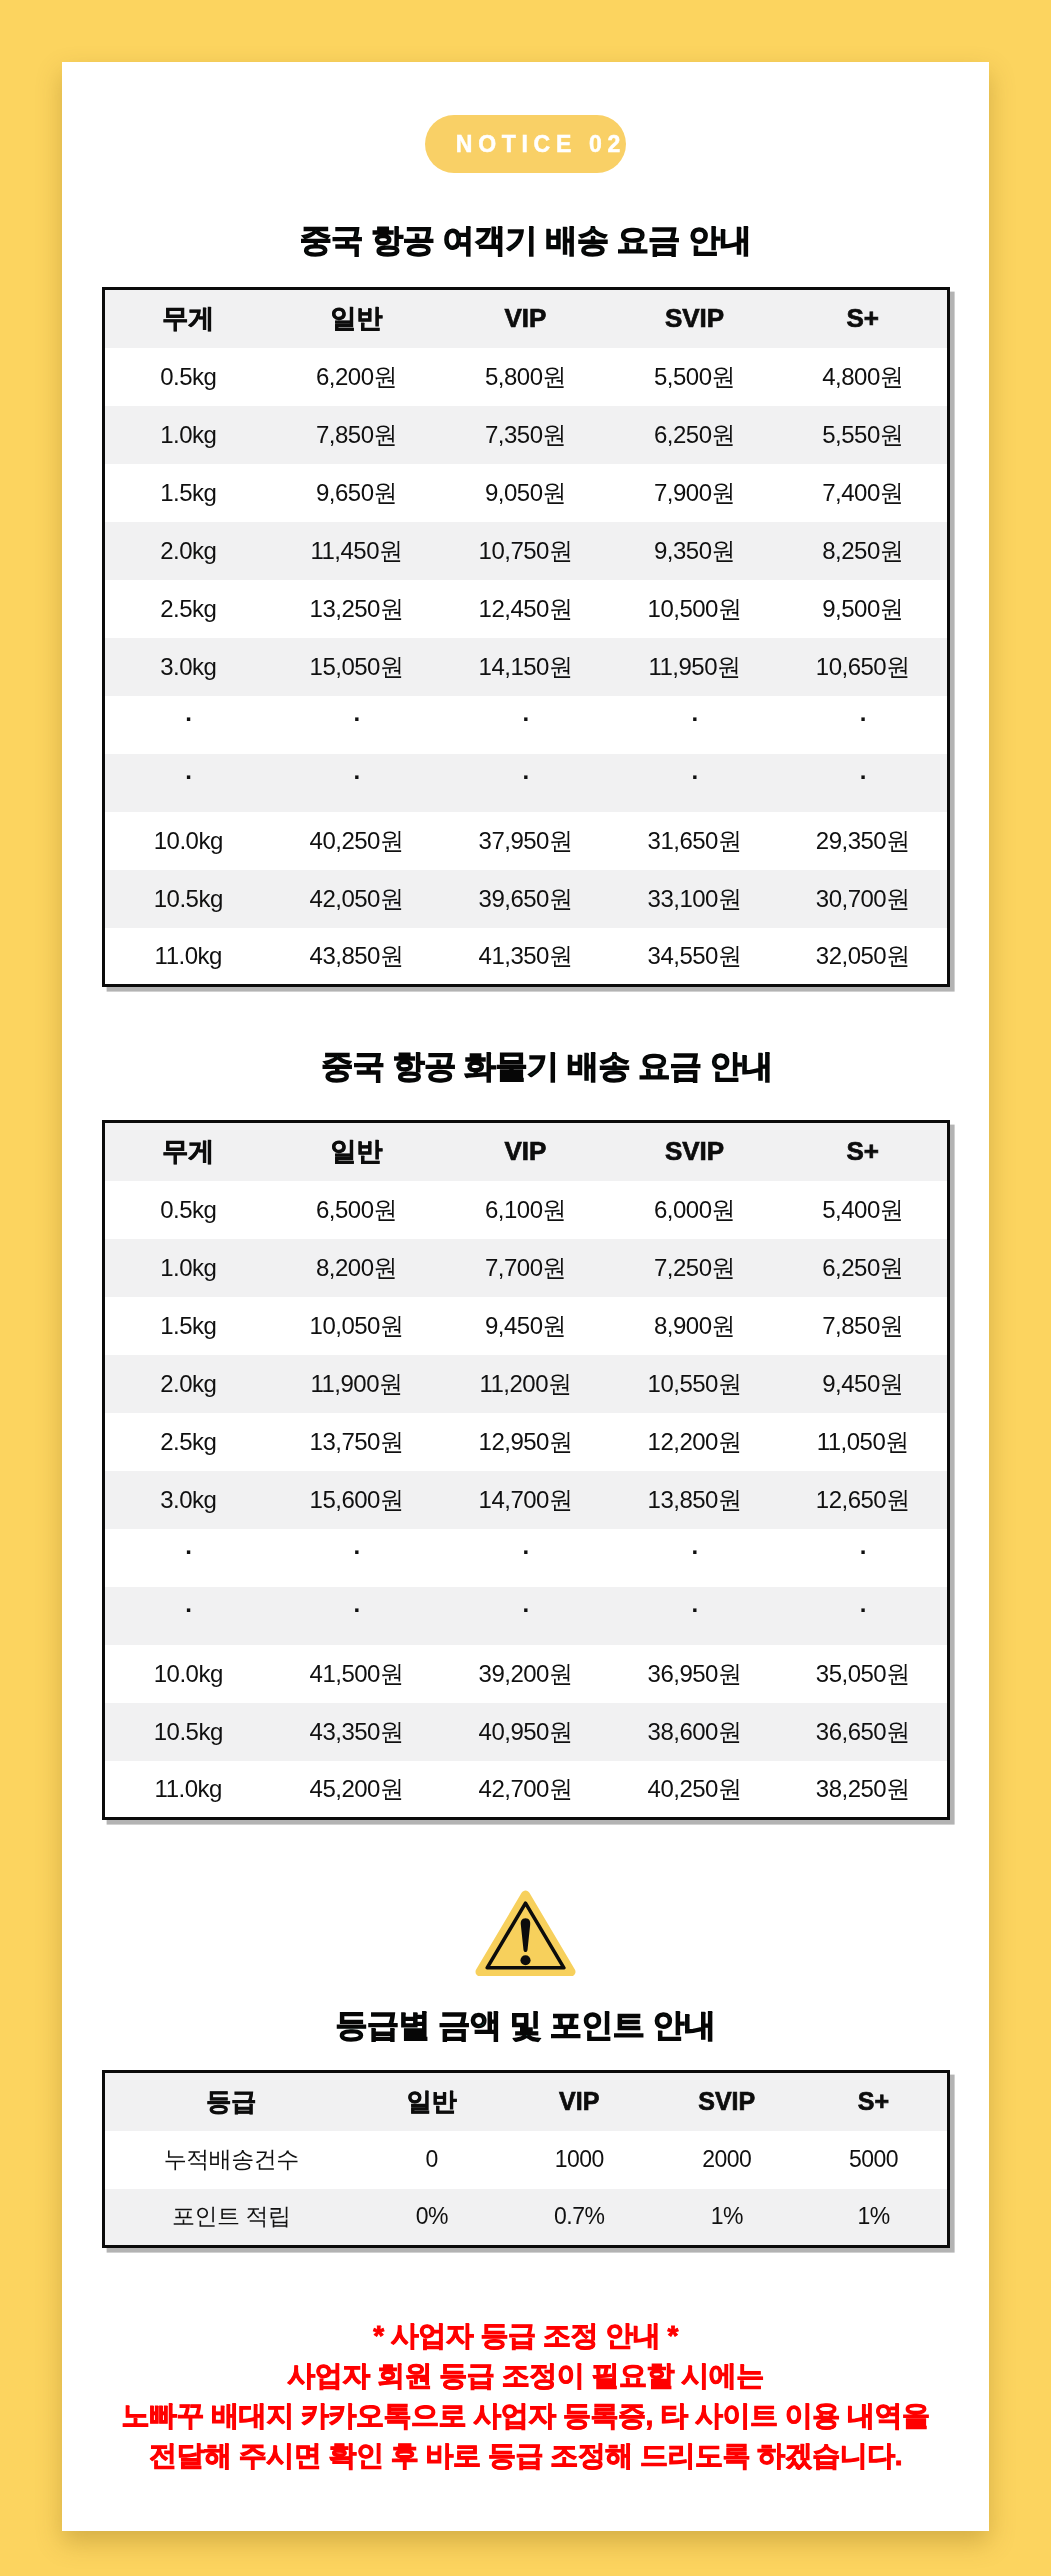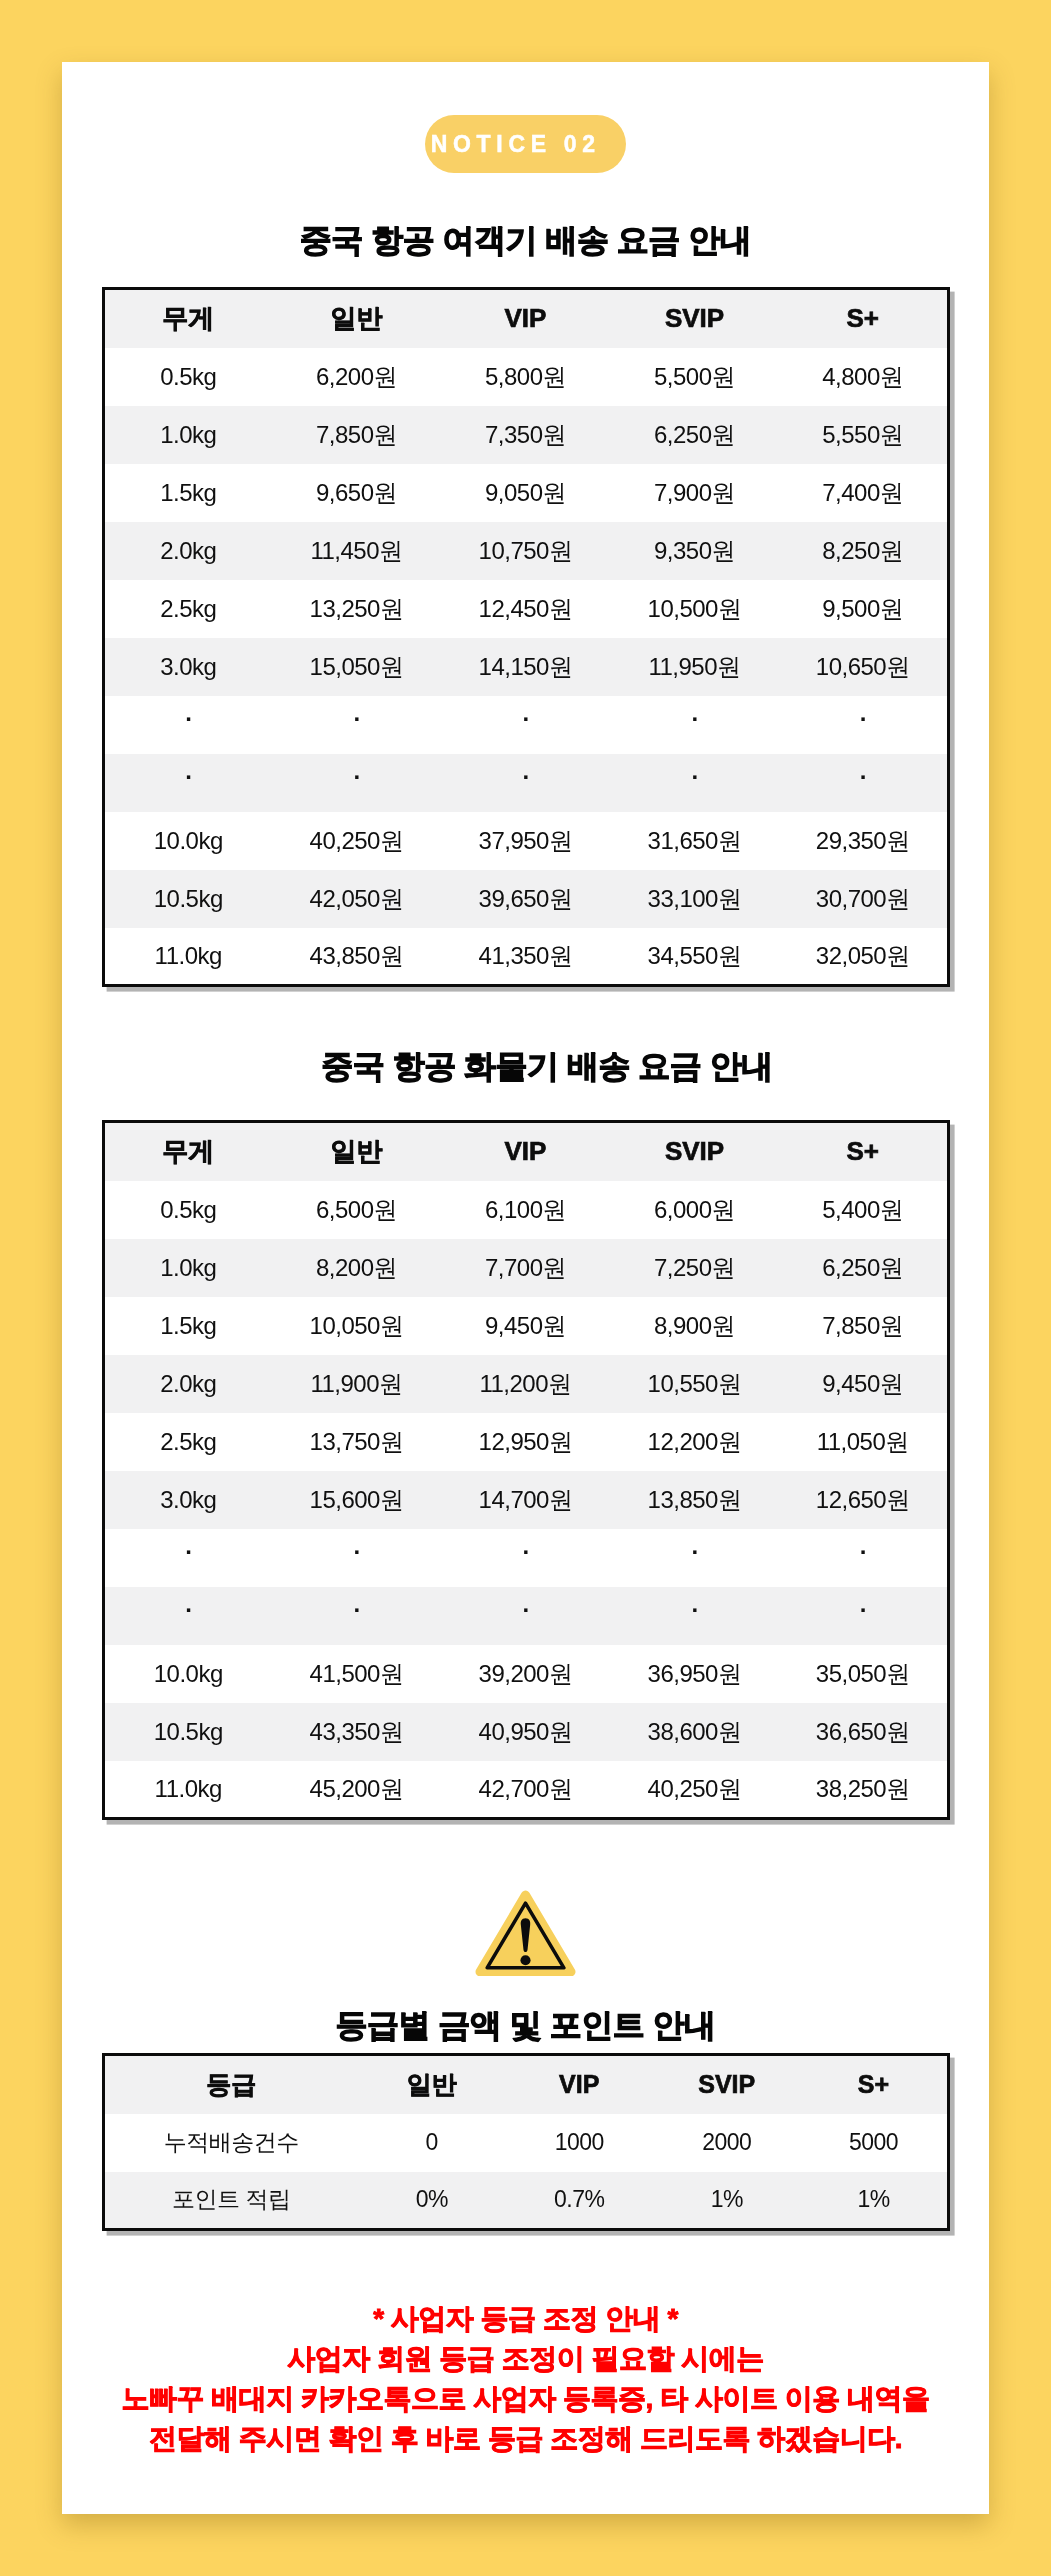--- a/index.html
+++ b/index.html
@@ -5,40 +5,40 @@
   html,body{margin:0;padding:0;width:1051px;height:2597px;overflow:hidden;}
   body{background:#FCD45F;font-family:"Liberation Sans",sans-serif;color:#0d0d0d;}
   .card{
     width:927px;margin:62px auto 0;background:#ffffff;
     box-shadow:0 11.3px 24px rgba(120,85,10,0.30);
     padding:53px 0 55px;box-sizing:border-box;
   }
   
   .badge{
     width:201px;height:58px;margin:0 auto;background:#F9D066;border-radius:31px;
-    display:flex;align-items:center;justify-content:flex-start;
+    display:flex;align-items:center;justify-content:flex-end;
   }
   .badge span{
     color:#ffffff;font-size:23px;font-weight:bold;letter-spacing:5.7px;
     text-indent:5.7px;-webkit-text-stroke:0.5px #ffffff;
   }
   
   .sec-title{
     margin:49px 0 0;text-align:center;font-size:32px;font-weight:bold;
-    color:#0f172a;-webkit-text-stroke:1.2px #060606;letter-spacing:-0.5px;line-height:36px;
+    color:#0f766e;-webkit-text-stroke:1.2px #060606;letter-spacing:-0.5px;line-height:36px;
   }
   .sec-title.t2{margin-top:61px;padding-left:43px;}
   .sec-title.t3{margin-top:31px;}
   
   table.rate-table{
     width:848px;margin:29px auto 0;border-collapse:collapse;table-layout:fixed;
     border:3.1px solid #0b0b0b;background:#ec4899;box-shadow:4.6px 4.6px 0 #b3b3b3;
   }
   table.rate-table.tbl2{margin-top:36px;}
-  table.rate-table.tbl3{margin-top:10px;}
+  table.rate-table.tbl3{margin-top:27px;}
   .rate-table th,.rate-table td{
     text-align:center;vertical-align:middle;padding:0;
     font-size:24px;font-weight:normal;letter-spacing:-0.5px;color:#101010;
   }
   .rate-table thead tr{height:59px;background:#F1F1F2;}
   .rate-table tbody tr{height:58px;background:#ffffff;padding-left:12px;}
   .rate-table tbody tr:nth-child(even){background:#F1F1F2;}
   .rate-table th{
     font-size:26px;font-weight:bold;letter-spacing:0;
     -webkit-text-stroke:0.7px #0d0d0d;color:#0d0d0d;

